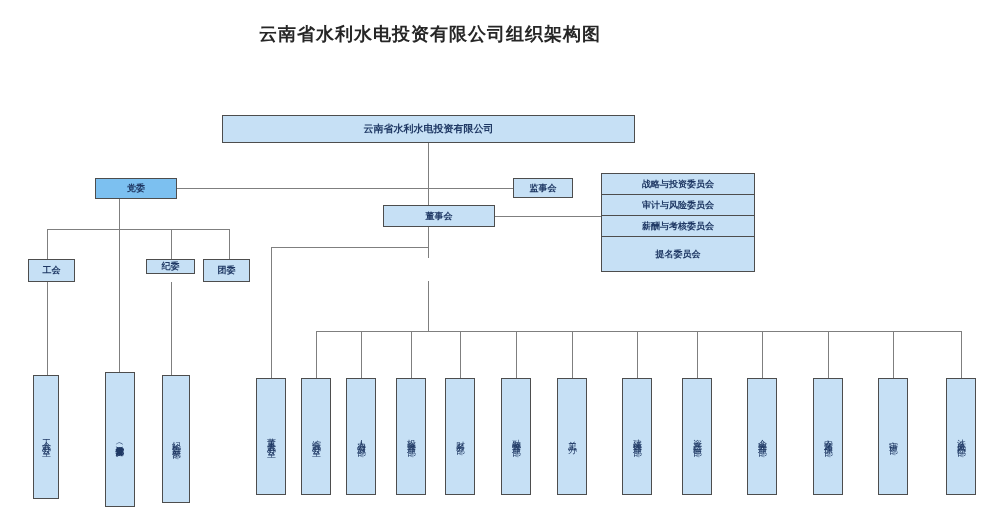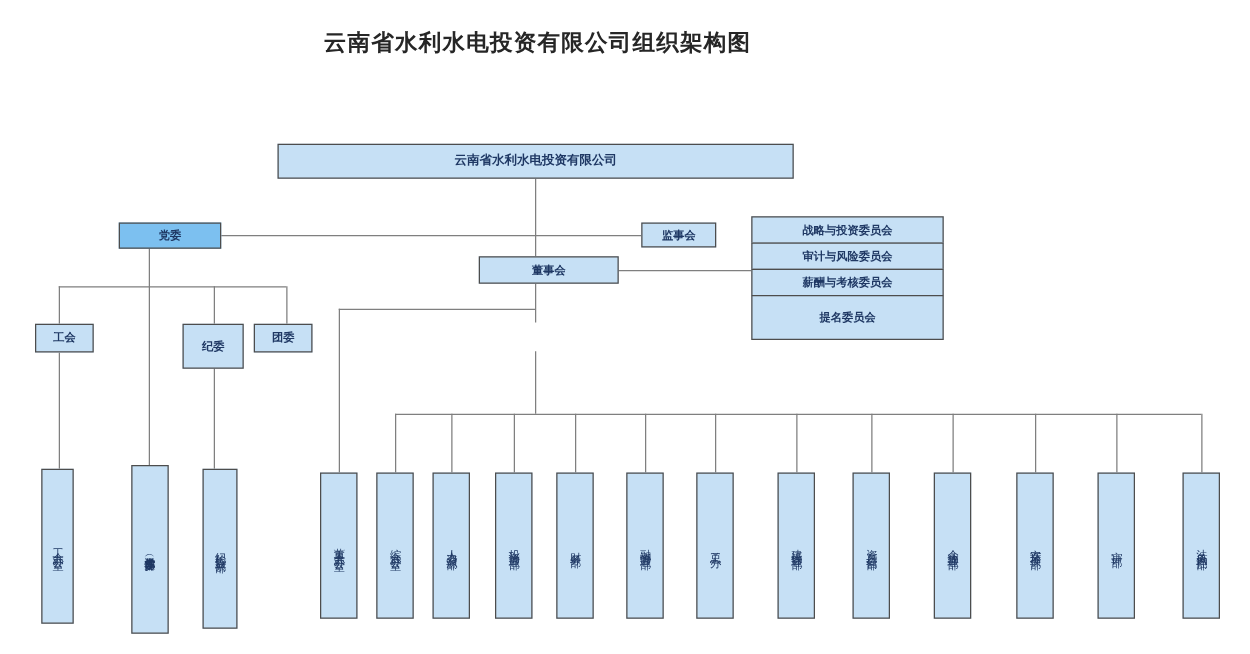--- a/index.html
+++ b/index.html
@@ -73,21 +73,21 @@
 
   <div class="box" style="left:383px;top:205px;width:112px;height:22px">董事会</div>
 
   <div class="box" style="left:601px;top:173px;width:154px;height:22px">战略与投资委员会</div>
   <div class="box" style="left:601px;top:194px;width:154px;height:22px">审计与风险委员会</div>
   <div class="box" style="left:601px;top:215px;width:154px;height:22px">薪酬与考核委员会</div>
   <div class="box" style="left:601px;top:236px;width:154px;height:36px">提名委员会</div>
 
 
   <div class="box" style="left:28px;top:259px;width:47px;height:23px">工会</div>
-  <div class="box" style="left:146px;top:259px;width:49px;height:36px">纪委</div>
+  <div class="box" style="left:146px;top:259px;width:49px;height:15px">纪委</div>
   <div class="box" style="left:203px;top:259px;width:47px;height:23px">团委</div>
 
   <div class="box vbox" style="left:33px;top:375px;width:26px;height:124px">工会办公室</div>
   <div class="box vbox long" style="left:105px;top:372px;width:30px;height:135px">党委工作部（党委宣传部）</div>
   <div class="box vbox" style="left:162px;top:375px;width:28px;height:128px">纪检监察部</div>
 
   <div class="box vbox" style="left:256px;top:378px;width:30px;height:117px">董事会办公室</div>
 
   <div class="box vbox" style="left:301px;top:378px;width:30px;height:117px">综合办公室</div>
   <div class="box vbox" style="left:346px;top:378px;width:30px;height:117px">人力资源部</div>

